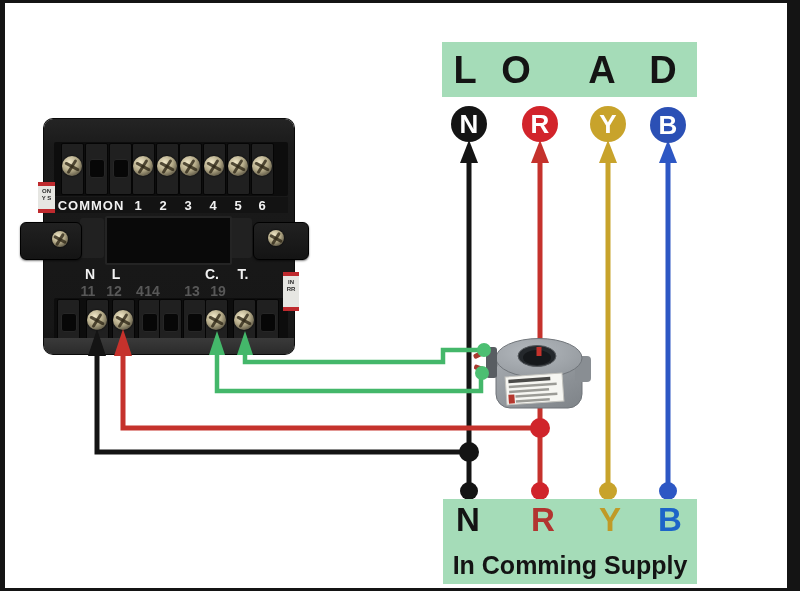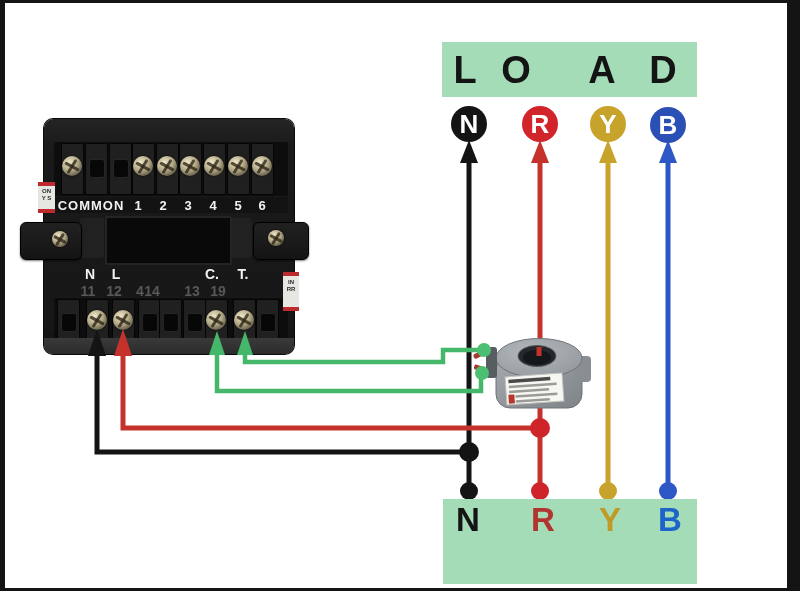--- a/index.html
+++ b/index.html
@@ -236,20 +236,21 @@
   <div class="pc n">N</div>
   <div class="pc r">R</div>
   <div class="pc y">Y</div>
   <div class="pc b">B</div>
 
   <div class="banner supply">
     <span class="supply-letter c-n" style="left:25px">N</span>
     <span class="supply-letter c-r" style="left:100px">R</span>
     <span class="supply-letter c-y" style="left:167px">Y</span>
     <span class="supply-letter c-b" style="left:227px">B</span>
+    <div class="supply-caption">In Comming Supply</div>
   </div>
 
   <div class="edge left"></div>
   <div class="edge right"></div>
   <div class="edge top"></div>
   <div class="edge bottom"></div>
 
 </div>
 
 </body></html>

